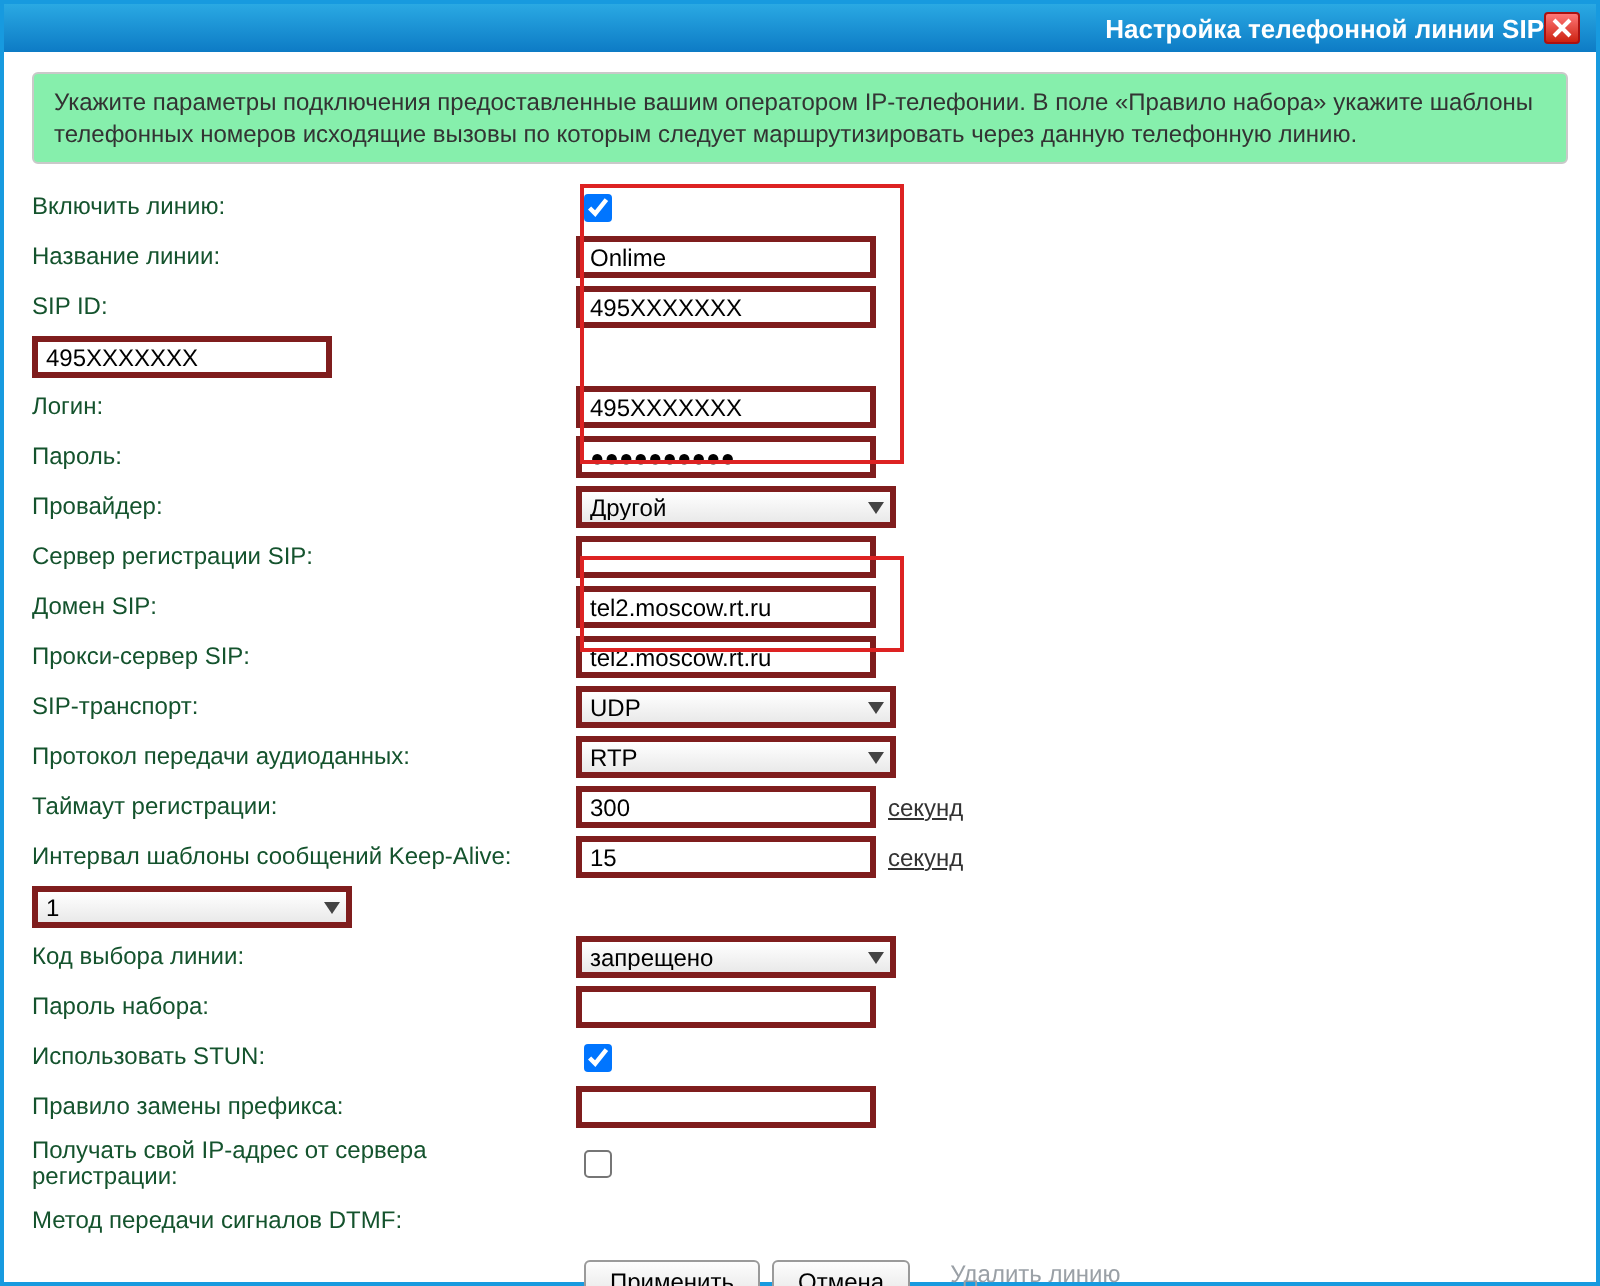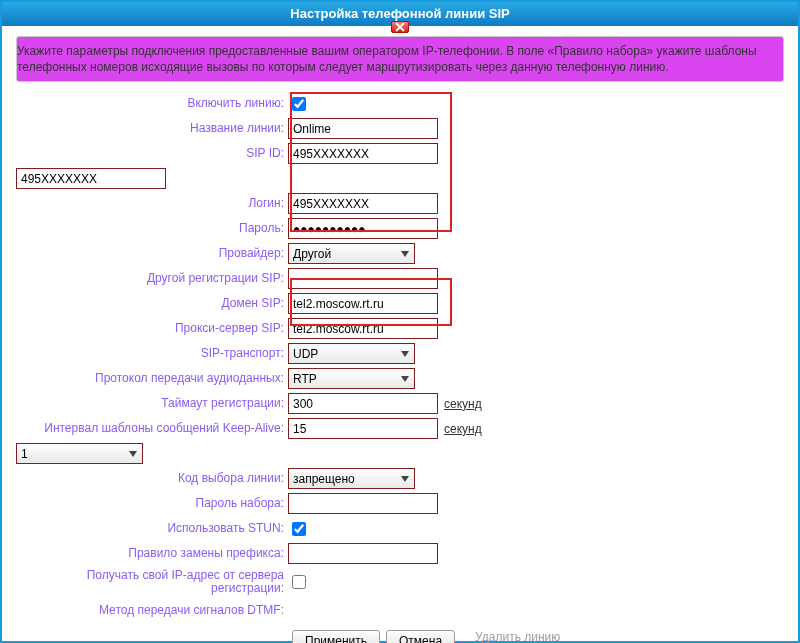--- a/index.html
+++ b/index.html
@@ -19,77 +19,76 @@
     height: 643px;
     background: #fff;
     position: relative;
   }
   .titlebar {
     background: linear-gradient(#2aa9e3, #0d7bc5);
     color: #fff;
     font-weight: bold;
     padding: 4px 8px;
     display: flex;
-    justify-content: flex-start;
+    justify-content: flex-end;
     align-items: center;
     height: 24px;
     font-size: 13px;
-    flex-direction: column;
   }
   .close-btn {
     width: 18px; height: 16px;
     background: linear-gradient(#f77, #c21);
     border: 1px solid #a11;
     border-radius: 2px;
     display: flex; align-items: center; justify-content: center;
     cursor: pointer;
   }
   .close-btn svg { width: 10px; height: 10px; }
   .content {
     padding: 10px 14px;
   }
   .infobox {
     border: 1px solid #c9c9c9;
     border-radius: 3px;
-    background: #d946ef;
-    padding: 6px 0;
+    background: #86efac;
+    padding: 6px 10px;
     color: #333;
     line-height: 1.35;
   }
   .form {
     margin-top: 10px;
   }
   .row {
     display: flex;
     align-items: center;
     margin: 2px 0;
     min-height: 23px;
   }
   .lbl {
     width: 272px;
-    text-align: right;
+    text-align: left;
     padding-right: 4px;
-    color: #8b5cf6;
+    color: #14532d;
     line-height: 1.15;
   }
   .ctl {
     display: flex;
     align-items: center;
     gap: 6px;
   }
   .txt, .sel {
     height: 21px;
-    border: 1px solid #7f1d1d;
+    border: 3px solid #7f1d1d;
     background: #fff;
     padding: 1px 4px;
     font: inherit;
   }
   .txt { width: 150px; }
   .sel {
-    width: 127px;
+    width: 160px;
     appearance: none;
     background-image: linear-gradient(#fff,#e9e9e9);
     position: relative;
   }
   .sel-wrap { position: relative; display: inline-block; }
   .sel-arrow {
     position: absolute; right: 3px; top: 3px;
     width: 15px; height: 15px;
     pointer-events: none;
     display: flex; align-items: center; justify-content: center;
@@ -188,21 +187,21 @@
         <div class="lbl">Провайдер:</div>
         <div class="ctl">
             <span class="sel-wrap"><select class="sel"><option>Другой</option></select><span class="sel-arrow">
                 <svg width="8" height="6">
                   <path d="M0 0 L8 0 L4 6 Z" fill="#444"></path>
                 </svg>
               </span></span>
           </div>
       </div>
       <div class="row">
-        <div class="lbl">Другой регистрации SIP:</div>
+        <div class="lbl">Сервер регистрации SIP:</div>
         <div class="ctl">
             <input class="txt" value="" style="">
           </div>
       </div>
       <div class="row">
         <div class="lbl">Домен SIP:</div>
         <div class="ctl">
             <input class="txt" value="tel2.moscow.rt.ru" style="">
           </div>
       </div>

